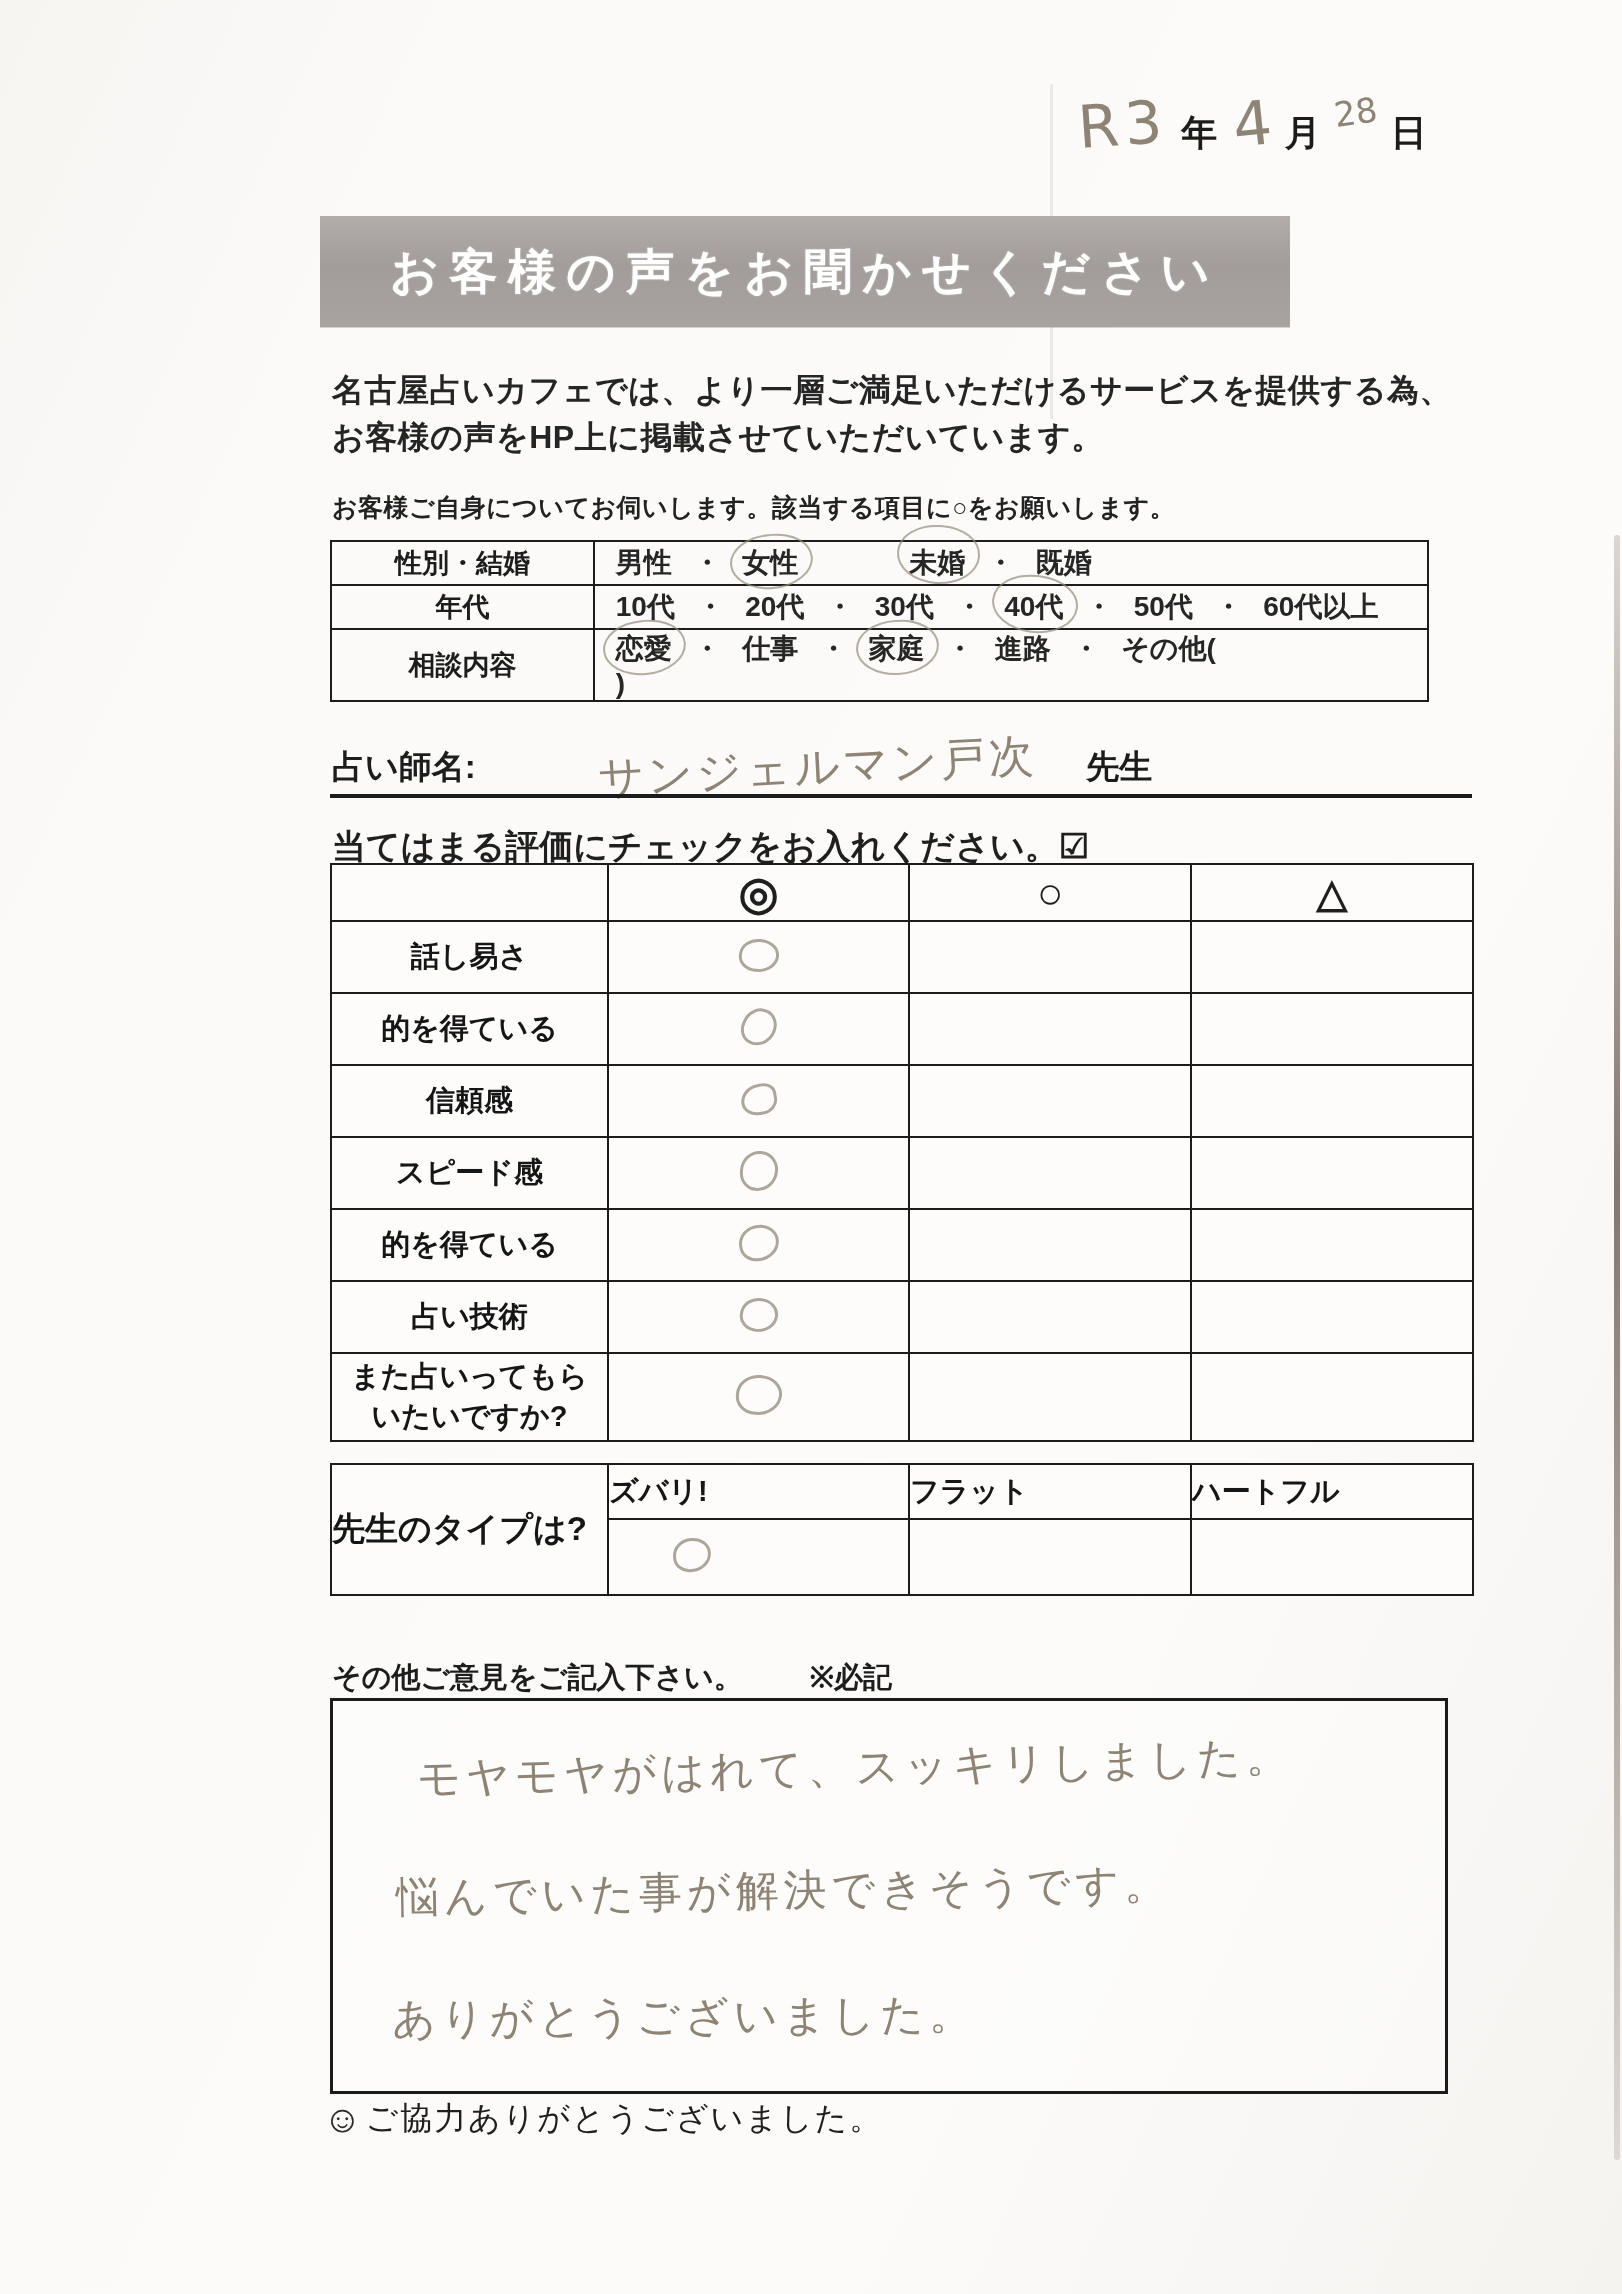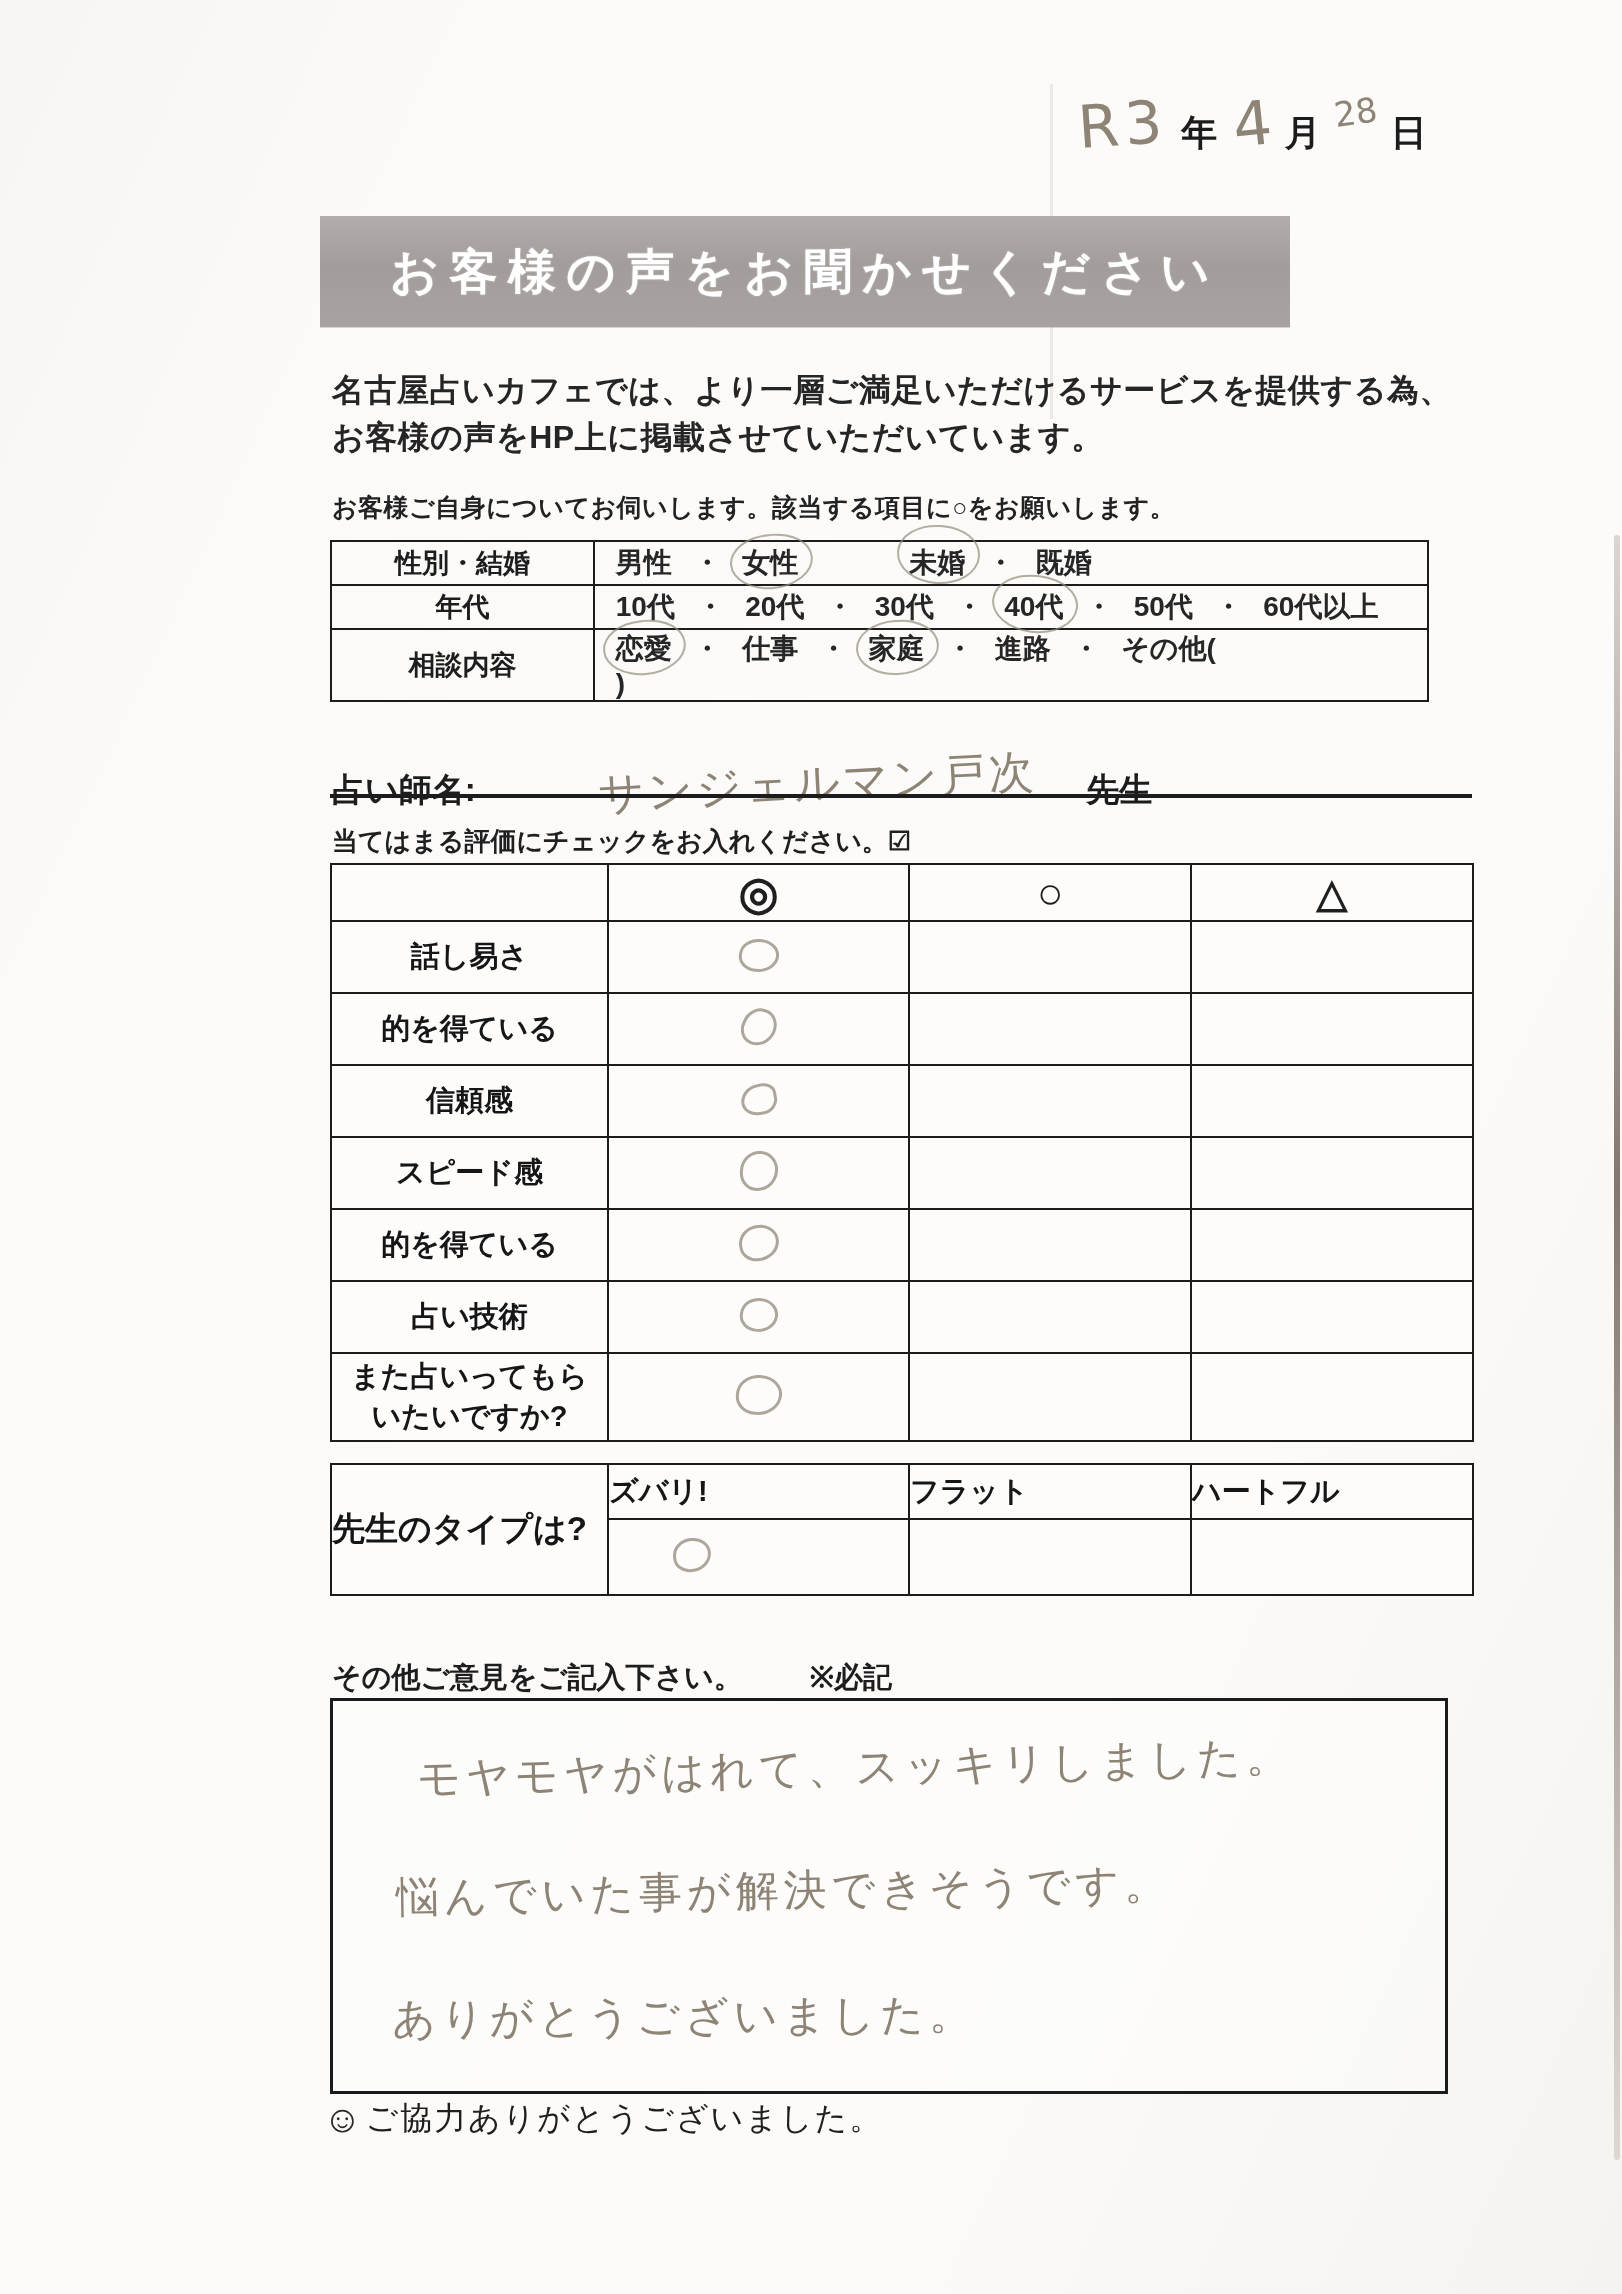--- a/index.html
+++ b/index.html
@@ -64,27 +64,27 @@
   .circled::before {
     content:""; position:absolute; left:-8.6px; right:-10.5px; top:-10.5px; bottom:-6.7px;
     border:2.9px solid rgba(148,139,126,0.7); border-radius:50% 48% 52% 50%;
     transform:rotate(-5deg); pointer-events:none;
   }
   .c-mikon::before { top:-19px; bottom:-1.9px; transform:rotate(4deg); }
   .c-40dai::before { transform:rotate(7deg); top:-13.4px; }
   .c-katei::before { transform:rotate(-3deg); }
 
   
-  .fortune { position:absolute; top:753px; left:332px; display:flex; align-items:flex-end; }
+  .fortune { position:absolute; top:737px; left:332px; display:flex; align-items:center; }
   .fortune-label { font-size:33px; font-weight:700; color:#1d1d1d; }
   .fortune-name { font-size:45px; margin-left:122px; letter-spacing:2.9px; transform:rotate(-3deg); white-space:nowrap; }
   .fortune-honorific { font-size:33px; font-weight:700; margin-left:50px; color:#1b1b1b; }
   .name-underline { position:absolute; top:794px; left:330px; width:1142px; height:3.8px; background:#1c1c1c; }
 
-  .rating-instruction { position:absolute; top:824px; left:332px; font-size:26px; font-weight:700; color:#1f1f1f; }
+  .rating-instruction { position:absolute; top:824px; left:332px; font-size:34px; font-weight:700; color:#1f1f1f; }
 
   
   .rating-table { position:absolute; top:863px; left:330px; width:1142px; background:#fdfcfb; }
   .rating-table tr.head { height:57px; }
   .rating-table tr.r { height:72px; }
   .rating-table tr.r-tall { height:88px; }
   .rating-table th.rlabel { font-size:29px; color:#161616; padding:0 5.7px; }
   .rating-table td, .rating-table th { text-align:center; vertical-align:middle; }
   .sym0 { font-size:46px; font-weight:700; }
   .sym1 { font-size:44px; font-weight:700; }

